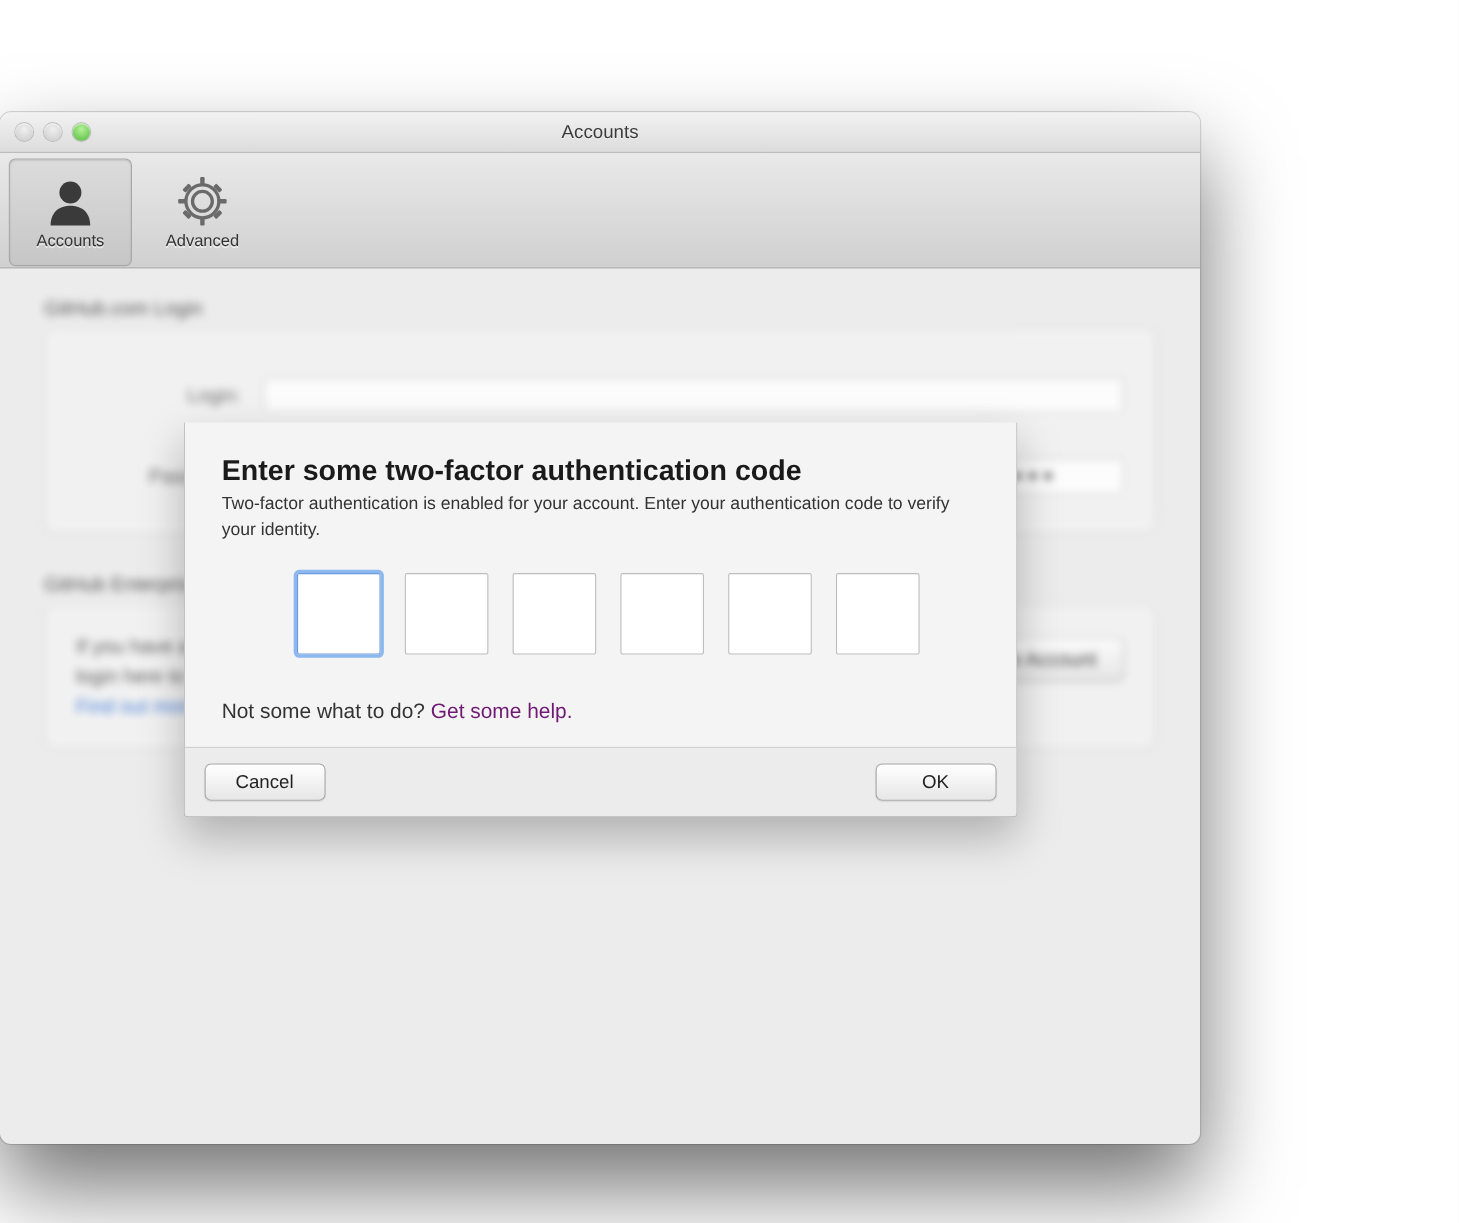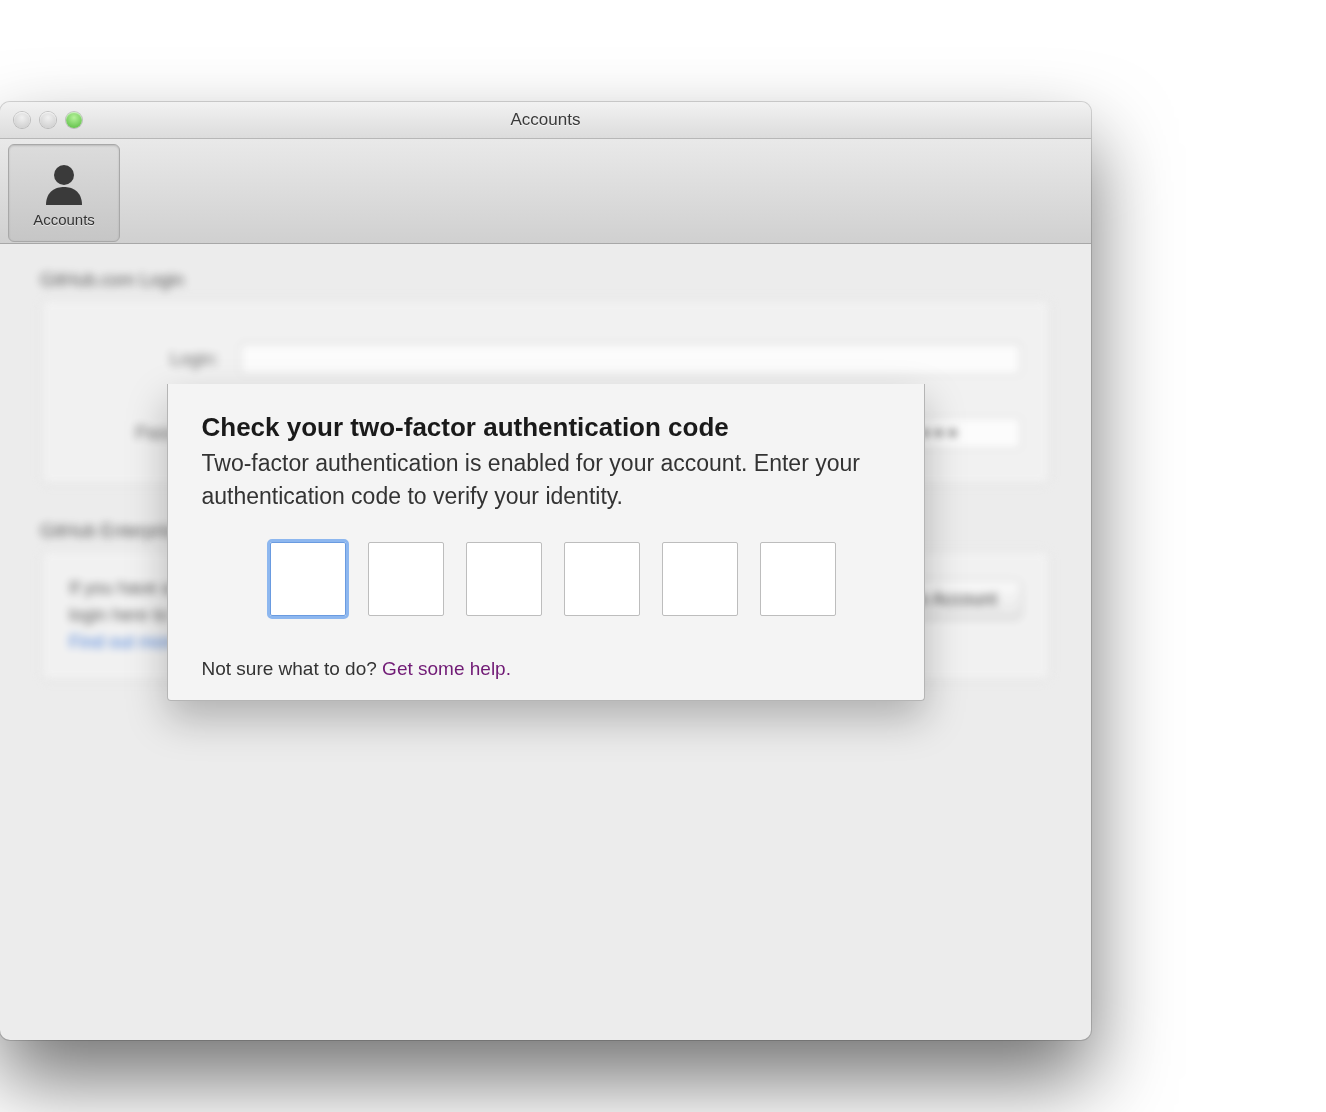--- a/index.html
+++ b/index.html
@@ -206,21 +206,21 @@
     font-weight: 700;
     color: #1a1a1a;
     margin: 0 0 4px 0;
   }
   .sheet-sub {
     font-size: 17px;
     color: #9a9a9a;
     margin-bottom: 22px;
   }
   .sheet-p {
-    font-size: 23px;
+    font-size: 16px;
     color: #333;
     line-height: 1.45;
     margin: 0 0 14px 0;
   }
   .code-row {
     display: flex;
     gap: 22px;
     margin: 28px 0 42px 68px;
   }
   .code-box {
@@ -282,20 +282,41 @@
     <div class="toolbar">
       <div class="tbitem selected">
         <span class="icon">
           <svg viewBox="0 0 48 48" width="48" height="48">
             <circle cx="24" cy="16" r="10" fill="#3a3a3a"></circle>
             <path d="M6 46 C6 32 16 28 24 28 C32 28 42 32 42 46 Z" fill="#3a3a3a"></path>
           </svg>
         </span>
         <span class="label">Accounts</span>
       </div>
+      <div class="tbitem">
+        <span class="icon">
+          <svg viewBox="0 0 48 48" width="48" height="48">
+            <g fill="none" stroke="#6a6a6a" stroke-width="3">
+              <circle cx="24" cy="24" r="9"></circle>
+              <circle cx="24" cy="24" r="15"></circle>
+            </g>
+            <g fill="#6a6a6a">
+              <rect x="22" y="2" width="4" height="8" rx="1"></rect>
+              <rect x="22" y="38" width="4" height="8" rx="1"></rect>
+              <rect x="2" y="22" width="8" height="4" rx="1"></rect>
+              <rect x="38" y="22" width="8" height="4" rx="1"></rect>
+              <rect x="8" y="8" width="4" height="8" rx="1" transform="rotate(45 10 12)"></rect>
+              <rect x="36" y="32" width="4" height="8" rx="1" transform="rotate(45 38 36)"></rect>
+              <rect x="36" y="8" width="4" height="8" rx="1" transform="rotate(-45 38 12)"></rect>
+              <rect x="8" y="32" width="4" height="8" rx="1" transform="rotate(-45 10 36)"></rect>
+            </g>
+          </svg>
+        </span>
+        <span class="label">Advanced</span>
+      </div>
     </div>
 
     <div class="content">
       <div class="blur-under">
         <div class="section-label">GitHub.com Login</div>
         <div class="panel">
           <div class="field-row">
             <div class="field-label">Login:</div>
             <input class="text-input" value="" style="">
           </div>
@@ -313,33 +334,37 @@
               <span>login here to have access to your repositories.</span><br>
               <span class="ent-link">Find out more about GitHub Enterprise</span>
             </div>
             <button class="mac-button" style="margin-left:auto;margin-top:4px">Add an Enterprise Account</button>
           </div>
         </div>
       </div>
 
       <div class="sheet">
         <div class="sheet-body">
-          <h1 class="sheet-title">Check your two-factor authentication code</h1>
+          <h1 class="sheet-title">Enter some two-factor authentication code</h1>
           <p class="sheet-p">Two-factor authentication is enabled for your account. Enter your authentication code to verify your identity.</p>
 
           <div class="code-row">
             <input class="code-box focused" maxlength="1" style="">
             <input class="code-box" maxlength="1" style="">
             <input class="code-box" maxlength="1" style="">
             <input class="code-box" maxlength="1" style="">
             <input class="code-box" maxlength="1" style="">
             <input class="code-box" maxlength="1" style="">
           </div>
 
           <div class="help-row">
-            <span>Not sure what to do? </span><span class="link">Get some help.</span>
-          </div>
+            <span>Not some what to do? </span><span class="link">Get some help.</span>
+          </div>
+        </div>
+        <div class="sheet-footer">
+          <button class="mac-button">Cancel</button>
+          <button class="mac-button">OK</button>
         </div>
       </div>
 
     </div>
   </div>
 </div>
 
 </body></html>

